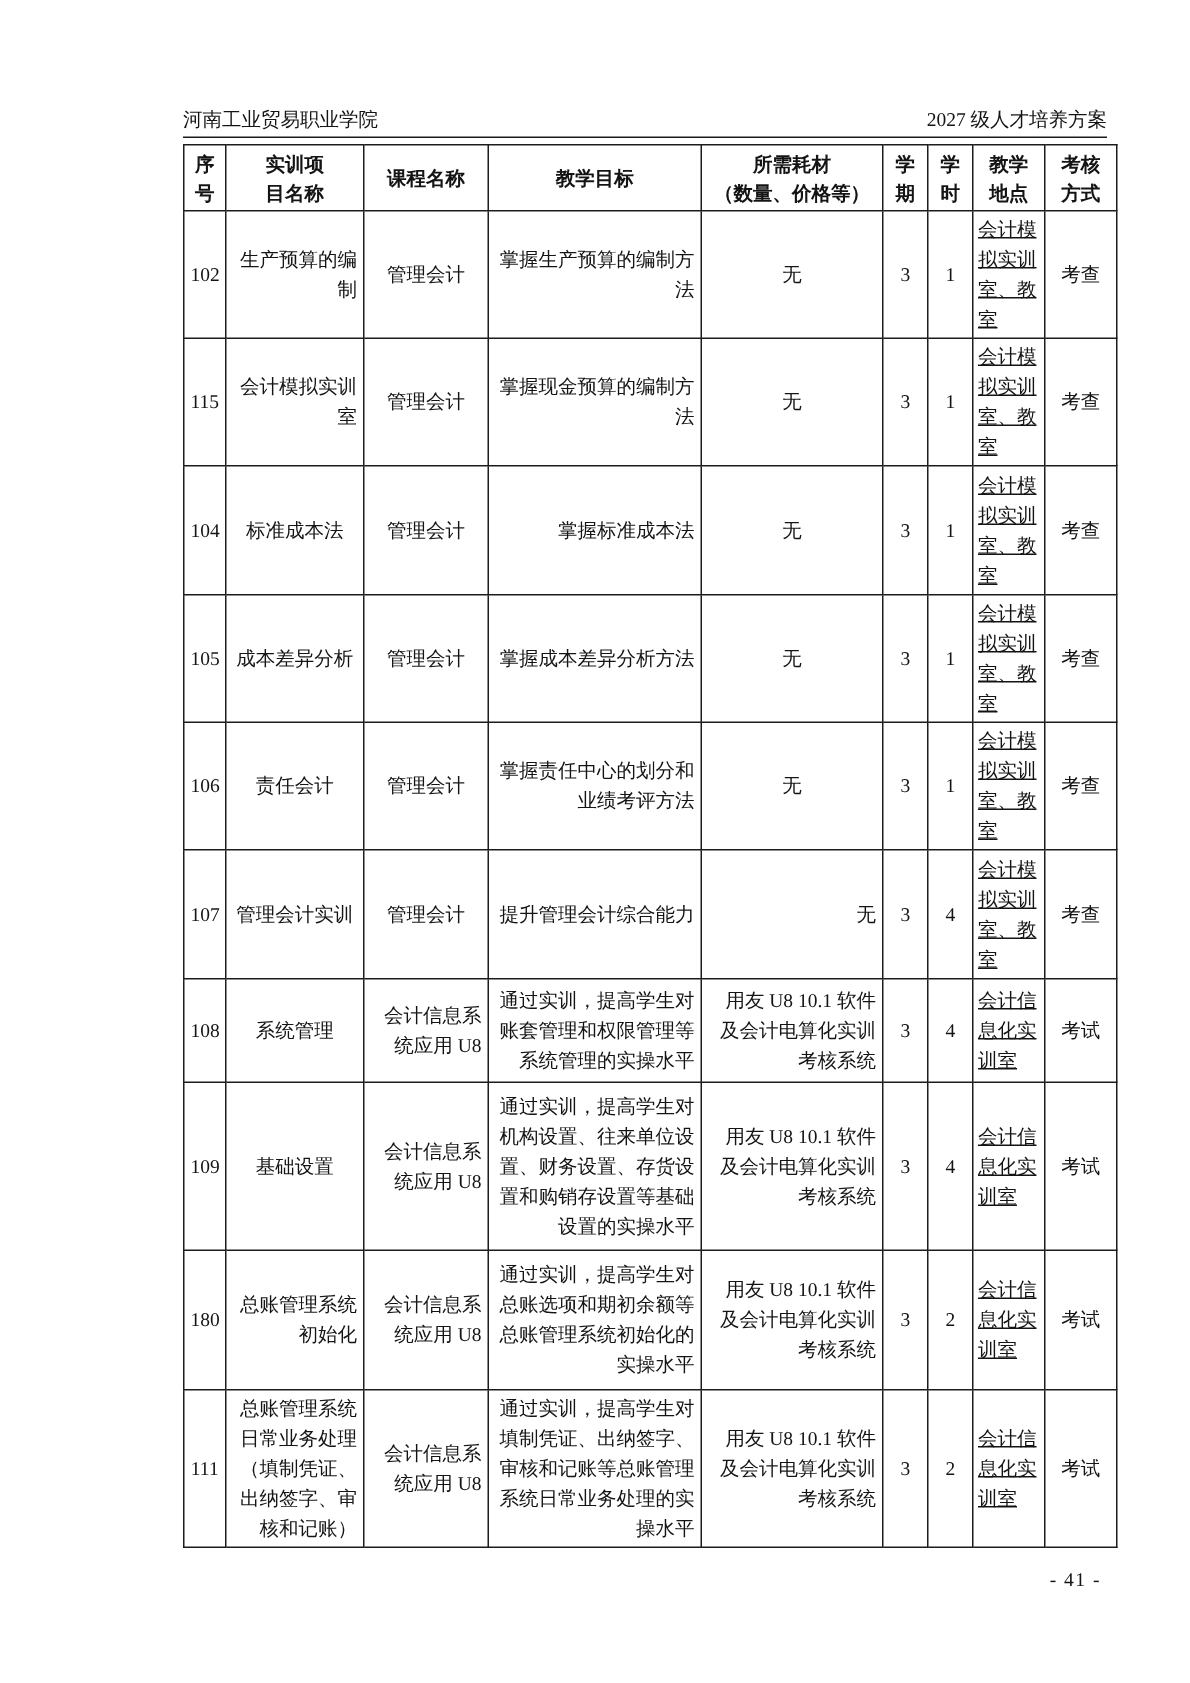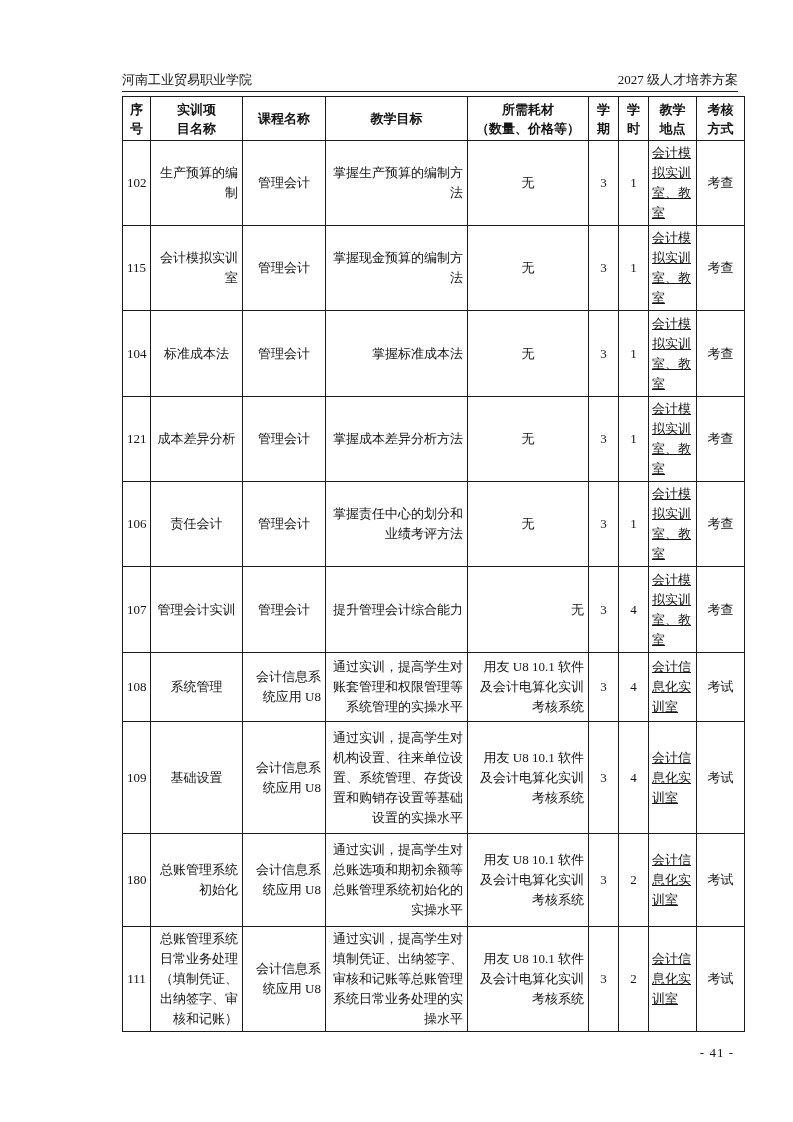--- a/index.html
+++ b/index.html
@@ -128,21 +128,21 @@
         <td>标准成本法</td>
         <td>管理会计</td>
         <td class="al">掌握标准成本法</td>
         <td>无</td>
         <td>3</td>
         <td>1</td>
         <td class="cell-location">会计模拟实训室、教室</td>
         <td class="cell-assess">考查</td>
       </tr>
       <tr style="height:83px">
-        <td>121</td>
+        <td>105</td>
         <td>成本差异分析</td>
         <td>管理会计</td>
         <td class="al">掌握成本差异分析方法</td>
         <td>无</td>
         <td>3</td>
         <td>1</td>
         <td class="cell-location">会计模拟实训室、教室</td>
         <td class="cell-assess">考查</td>
       </tr>
       <tr style="height:83px">
@@ -175,21 +175,21 @@
         <td class="al">用友 U8 10.1 软件及会计电算化实训考核系统</td>
         <td>3</td>
         <td>4</td>
         <td class="cell-location">会计信息化实训室</td>
         <td class="cell-assess">考试</td>
       </tr>
       <tr style="height:112px">
         <td>109</td>
         <td>基础设置</td>
         <td class="al">会计信息系统应用 U8</td>
-        <td class="al">通过实训，提高学生对机构设置、往来单位设置、系统管理、存货设置和购销存设置等基础设置的实操水平</td>
+        <td class="al">通过实训，提高学生对机构设置、往来单位设置、财务设置、存货设置和购销存设置等基础设置的实操水平</td>
         <td class="al">用友 U8 10.1 软件及会计电算化实训考核系统</td>
         <td>3</td>
         <td>4</td>
         <td class="cell-location">会计信息化实训室</td>
         <td class="cell-assess">考试</td>
       </tr>
       <tr style="height:93px">
         <td>180</td>
         <td class="al">总账管理系统初始化</td>
         <td class="al">会计信息系统应用 U8</td>

